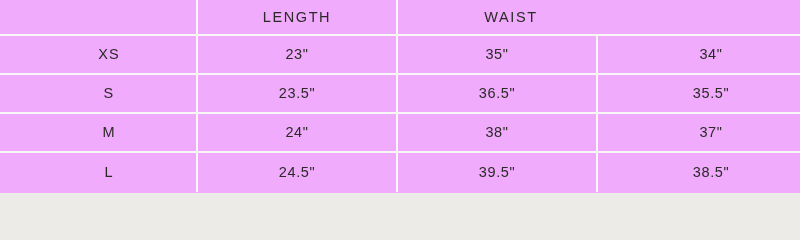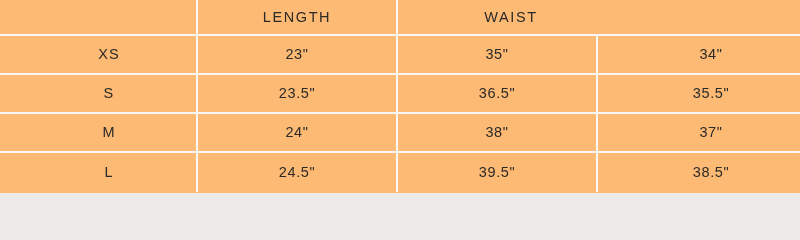--- a/index.html
+++ b/index.html
@@ -11,21 +11,21 @@
   body {
     width: 800px;
     height: 193px;
     overflow: hidden;
     font-family: "Liberation Sans", sans-serif;
   }
 
   .size-chart {
     width: 800px;
     height: 193px;
-    background: #fdba74;
+    background: #f0abfc;
     display: flex;
     flex-direction: column;
     box-sizing: border-box;
   }
 
   .chart-row {
     display: flex;
     flex-direction: row;
     width: 100%;
     box-sizing: border-box;

